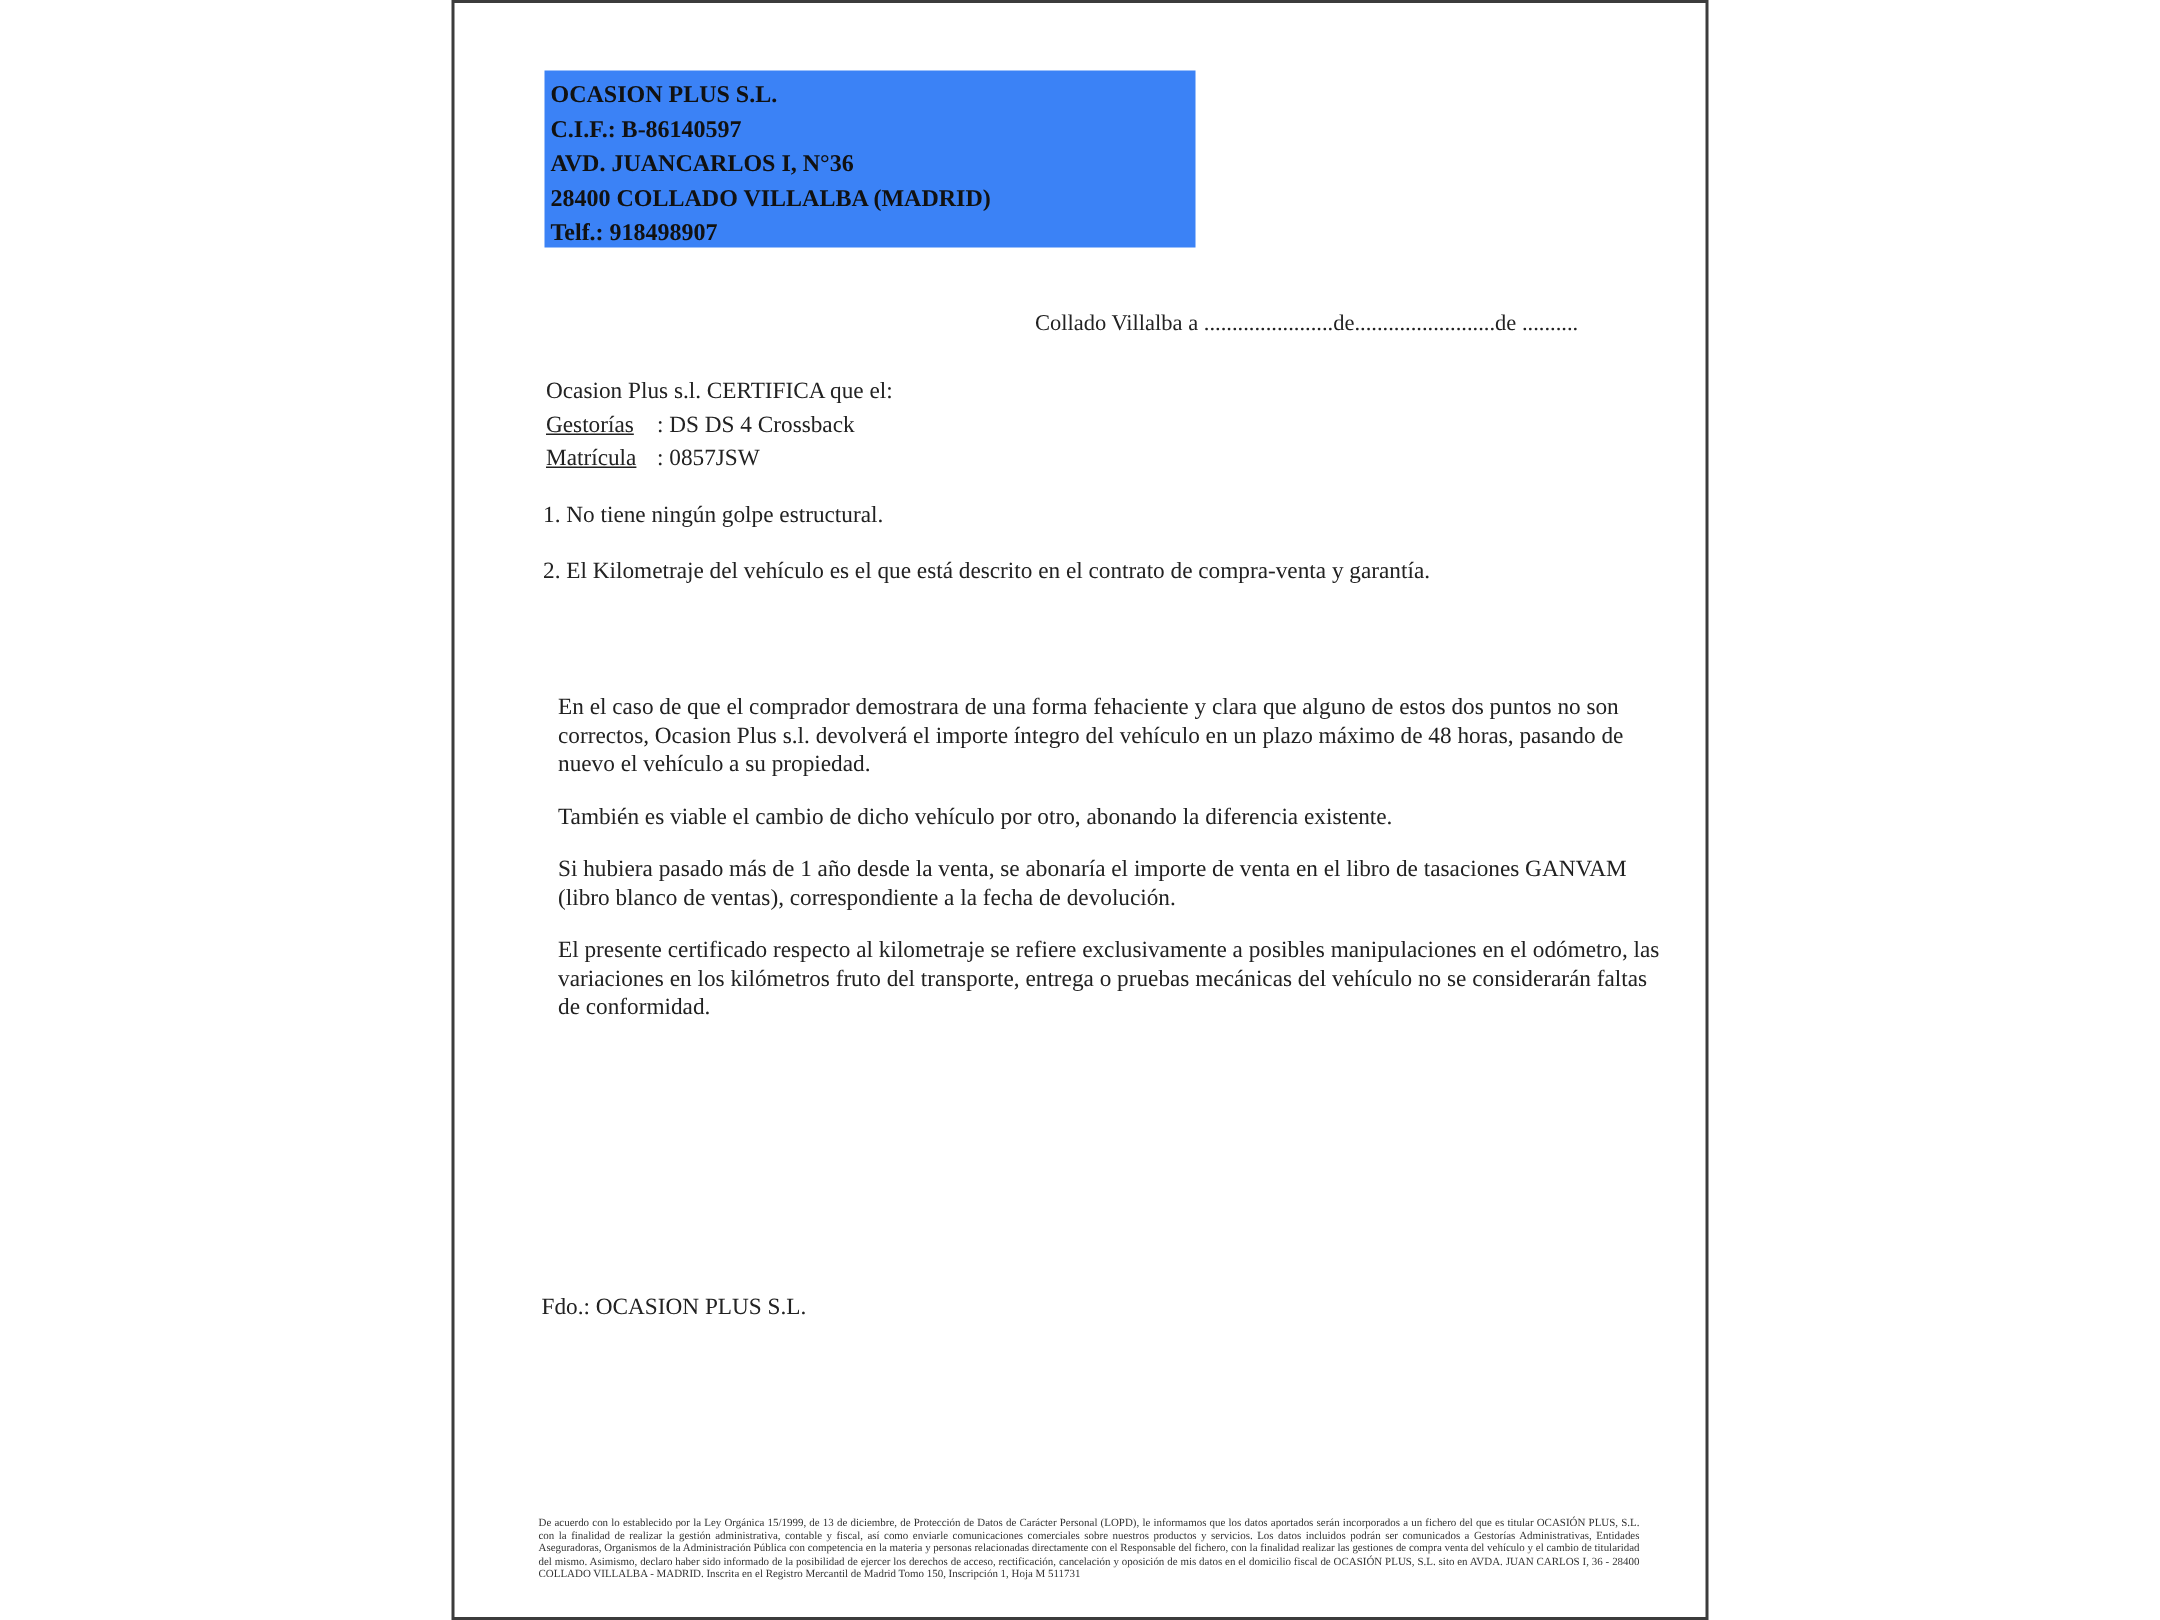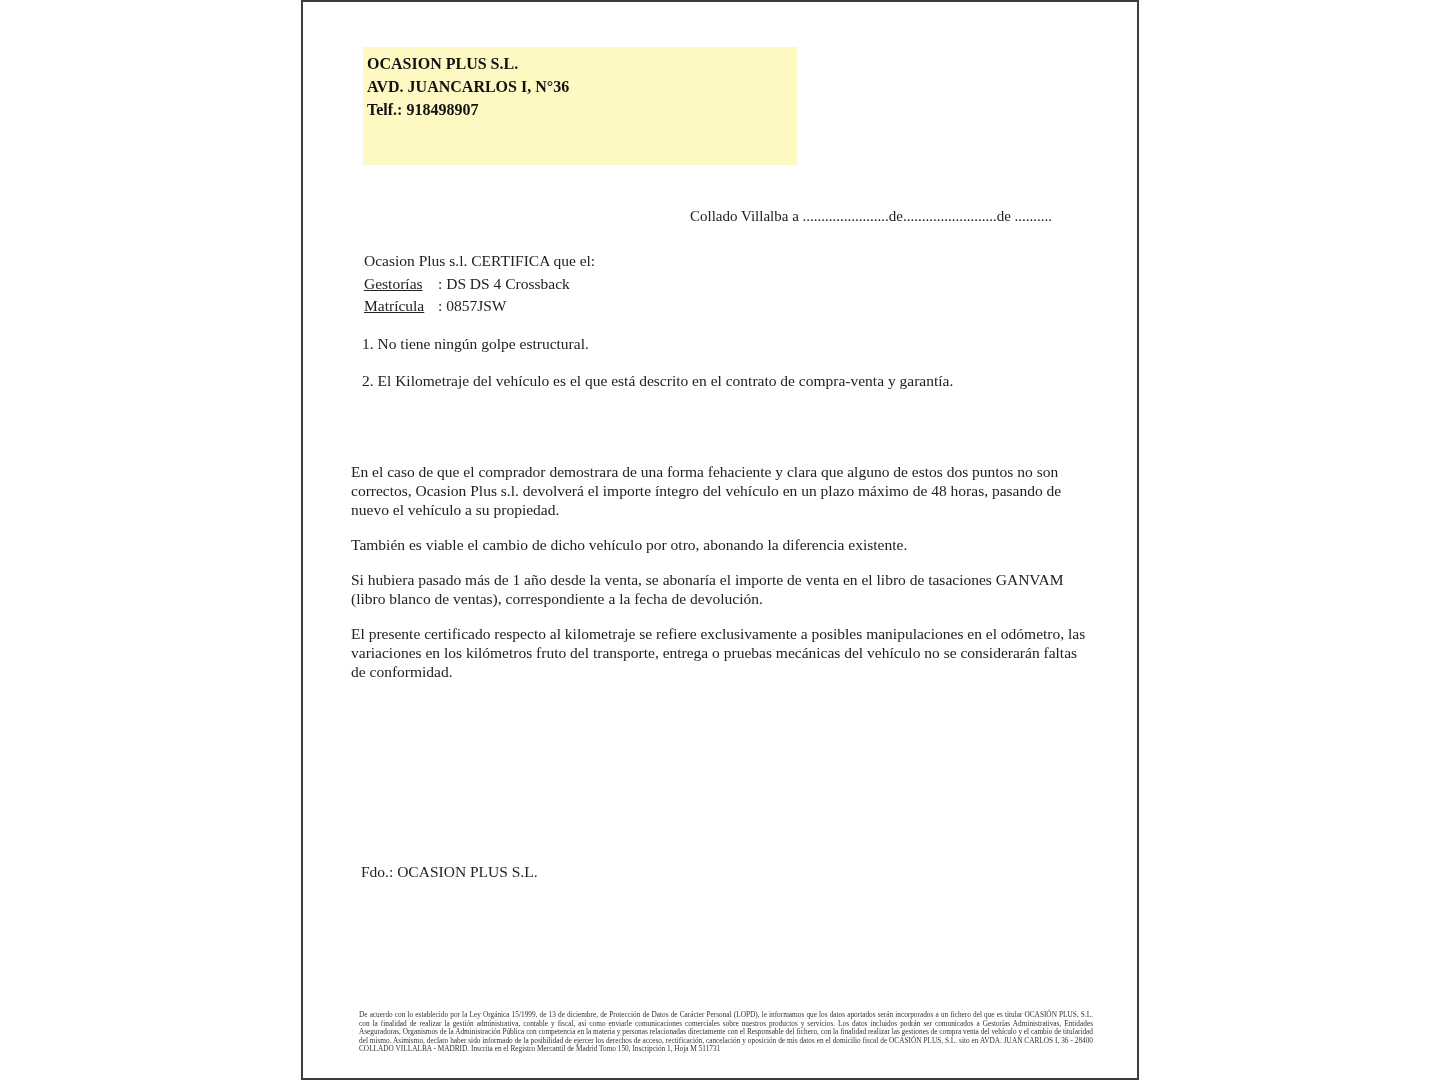--- a/index.html
+++ b/index.html
@@ -25,21 +25,21 @@
       border-top-width: 2px;
       background: #ffffff;
       box-sizing: content-box;
     }
     .company-box {
       position: absolute;
       left: 60px;
       top: 45px;
       width: 434px;
       height: 118px;
-      background: #fef9c3;
+      background: #3b82f6;
       box-sizing: border-box;
       padding: 5px 0 0 4px;
     }
     .company-line {
       font-weight: bold;
       font-size: 16px;
       line-height: 23px;
       white-space: nowrap;
       color: #111;
     }
@@ -72,21 +72,21 @@
       font-size: 15.5px;
       color: #222;
     }
     .point {
       white-space: nowrap;
       margin-bottom: 17px;
       line-height: 20px;
     }
     .paras {
       position: absolute;
-      left: 48px;
+      left: 69px;
       top: 460px;
       width: 740px;
       font-size: 15.5px;
       line-height: 19px;
       color: #222;
     }
     .para {
       margin: 0 0 16px 0;
     }
     .signature {
@@ -108,21 +108,23 @@
       text-align: justify;
     }
   </style>
 </head>
 <body>
 
 <div class="page">
 
   <div class="company-box">
     <div class="company-line">OCASION PLUS S.L.</div>
+    <div class="company-line">C.I.F.: B-86140597</div>
     <div class="company-line">AVD. JUANCARLOS I, N°36</div>
+    <div class="company-line">28400 COLLADO VILLALBA (MADRID)</div>
     <div class="company-line">Telf.: 918498907</div>
   </div>
 
   <div class="date-line">Collado Villalba a .......................de.........................de ..........</div>
 
   <div class="cert-block">
     <div class="cert-row">Ocasion Plus s.l. CERTIFICA que el:</div>
     <div class="cert-row">
       <span class="cert-label">Gestorías</span><span>: DS DS 4 Crossback</span>
     </div>

